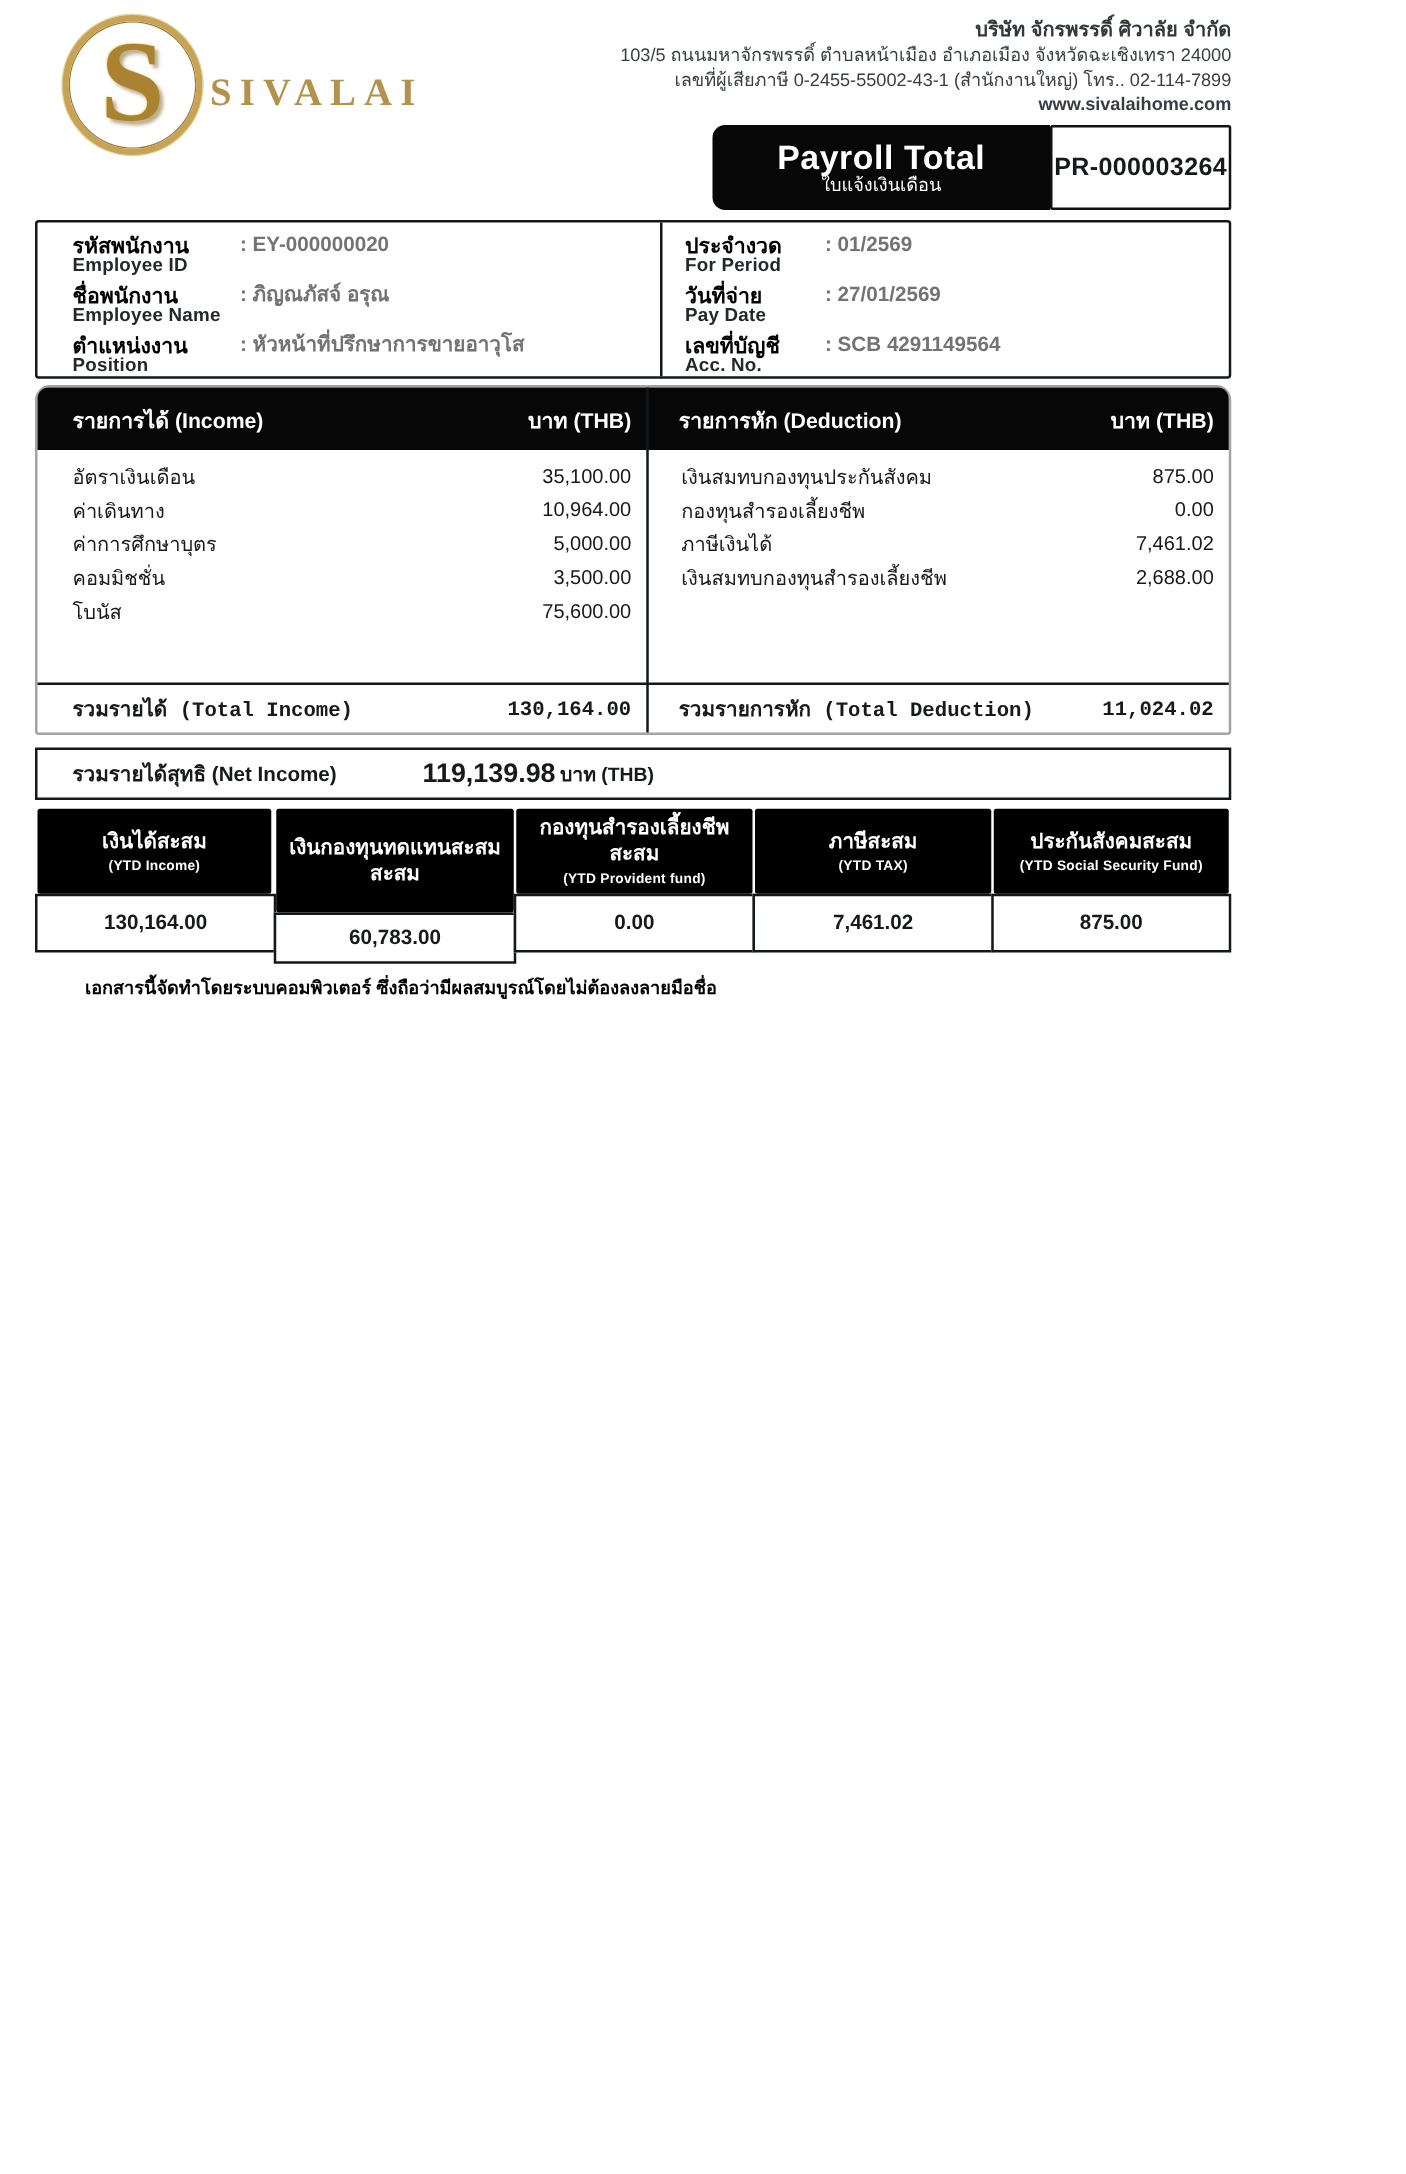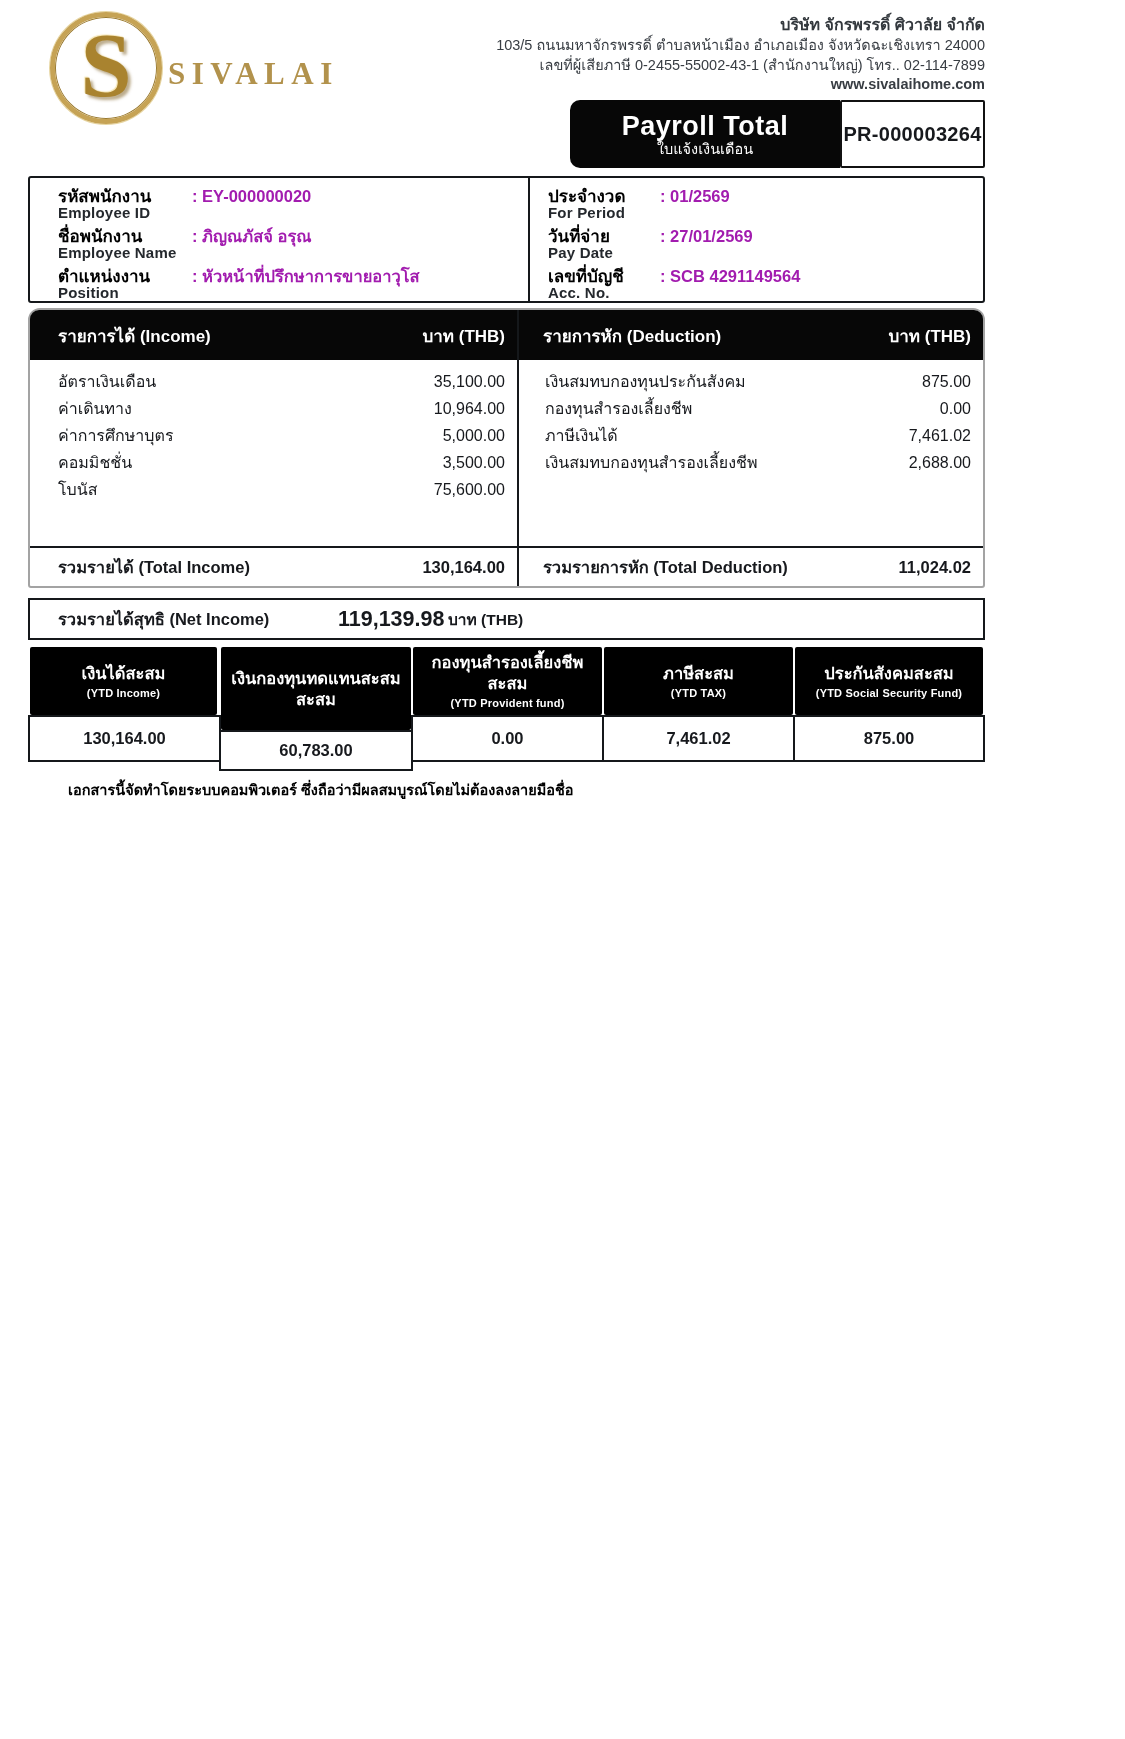--- a/index.html
+++ b/index.html
@@ -40,21 +40,21 @@
   .emp-divider{position:absolute;left:498px;top:0;bottom:0;width:2px;background:#15181b;}
   .emp-col{position:absolute;top:9px;}
   .emp-col.left{left:28px;width:440px;}
   .emp-col.right{left:518px;width:420px;}
   .f-row{display:flex;margin-bottom:8px;}
   .f-labels{flex:none;}
   .emp-col.left .f-labels{width:134px;}
   .emp-col.right .f-labels{width:112px;}
   .f-th{font-size:17px;font-weight:700;line-height:19px;color:#000000;}
   .f-en{font-size:15px;font-weight:700;line-height:13px;color:#24282d;letter-spacing:.2px;}
-  .f-val{font-size:16.5px;font-weight:700;line-height:19px;color:#a21caf;white-space:nowrap;}
+  .f-val{font-size:16.5px;font-weight:700;line-height:19px;color:#737373;white-space:nowrap;}
 
   
   .table{position:absolute;left:28px;top:308px;width:957px;height:280px;border:2px solid #a3a3a3;
          border-radius:12px 12px 3px 3px;box-sizing:border-box;background:#fff;}
   .t-head{position:absolute;left:0;top:0;width:953px;height:50px;background:#070707;
           border-radius:9px 9px 0 0;display:flex;color:#fff;}
   .t-head-cell{display:flex;justify-content:space-between;align-items:center;box-sizing:border-box;}
   .t-head-cell.lft{width:487px;padding:0 12px 0 28px;}
   .t-head-cell.rgt{flex:1;padding:0 12px 0 26px;}
   .t-head-cell span{font-size:17px;font-weight:700;}
@@ -62,21 +62,21 @@
   .t-body{position:absolute;top:58px;}
   .t-body.lft{left:0;width:487px;}
   .t-body.rgt{left:489px;width:464px;}
   .t-row{display:flex;justify-content:space-between;align-items:center;height:27px;
          padding:0 12px 0 28px;box-sizing:border-box;}
   .t-body.rgt .t-row{padding:0 12px 0 26px;}
   .t-label{font-size:16px;font-weight:500;}
   .t-amt{font-size:16px;font-weight:500;}
   .t-totals{position:absolute;left:0;bottom:0;width:953px;height:38px;border-top:2px solid #15181b;
             display:flex;}
-  .t-total-cell{display:flex;justify-content:space-between;align-items:center;box-sizing:border-box;}
+  .t-total-cell{display:flex;justify-content:space-between;align-items:center;box-sizing:border-box;font-family:Liberation Mono, monospace;}
   .t-total-cell.lft{width:487px;padding:0 12px 0 28px;}
   .t-total-cell.rgt{flex:1;padding:0 12px 0 26px;}
   .t-total-cell span{font-size:16.5px;font-weight:700;}
 
   
   .net{position:absolute;left:28px;top:598px;width:957px;height:42px;border:2px solid #15181b;
        box-sizing:border-box;background:#fff;}
   .net-label{position:absolute;left:28px;top:50%;transform:translateY(-50%);
              font-size:16.5px;font-weight:700;}
   .net-value{position:absolute;left:308px;top:50%;transform:translateY(-50%);

